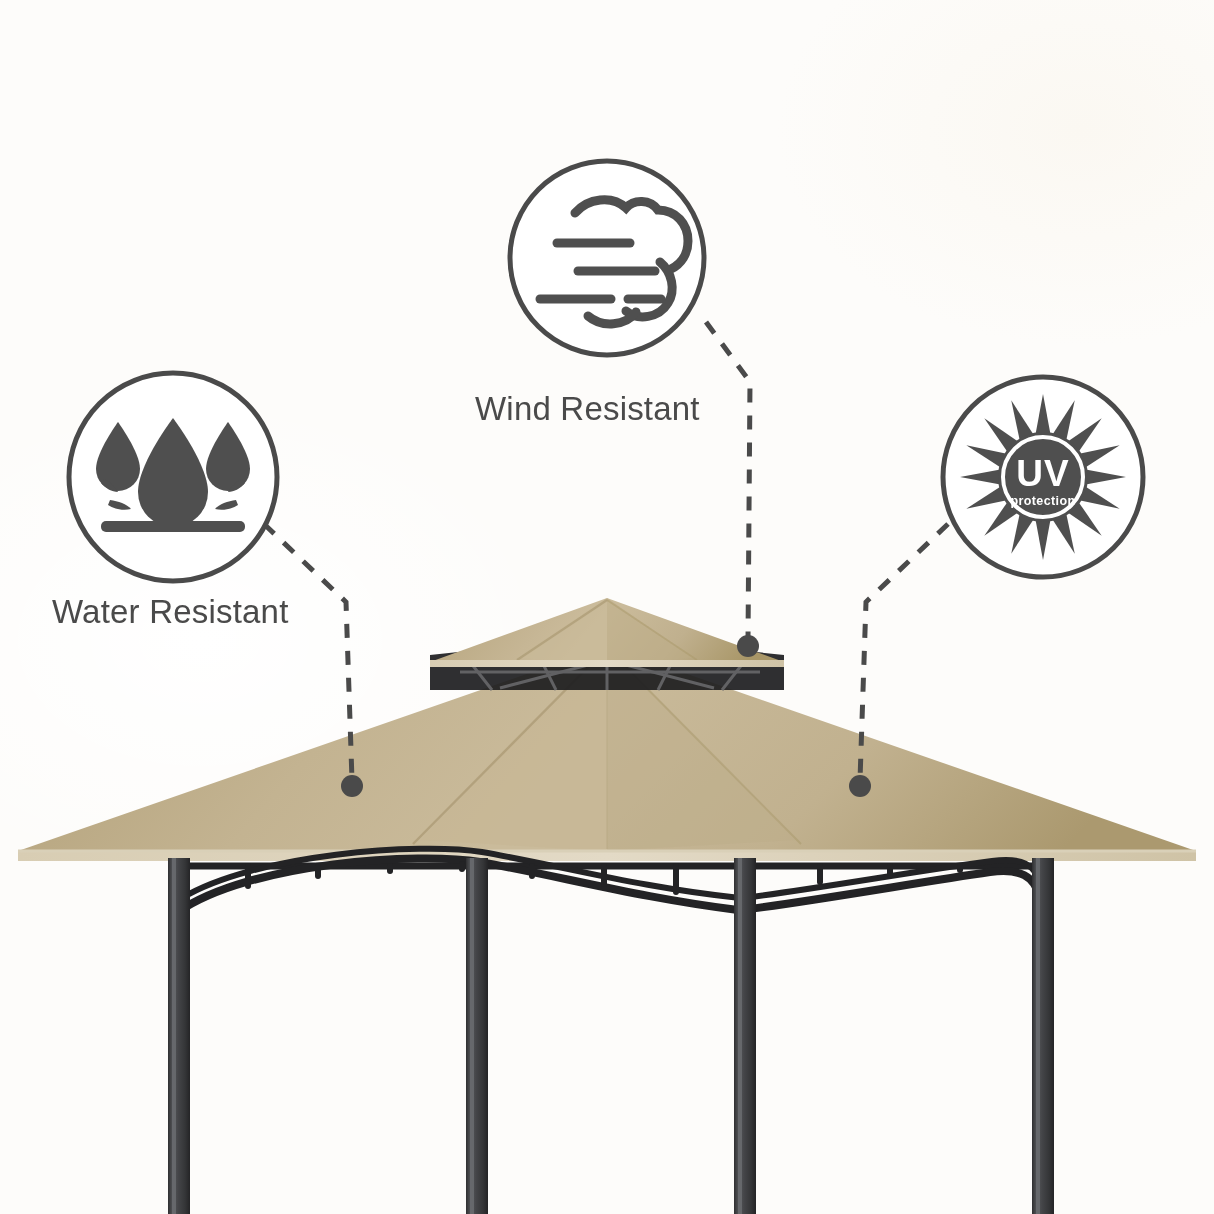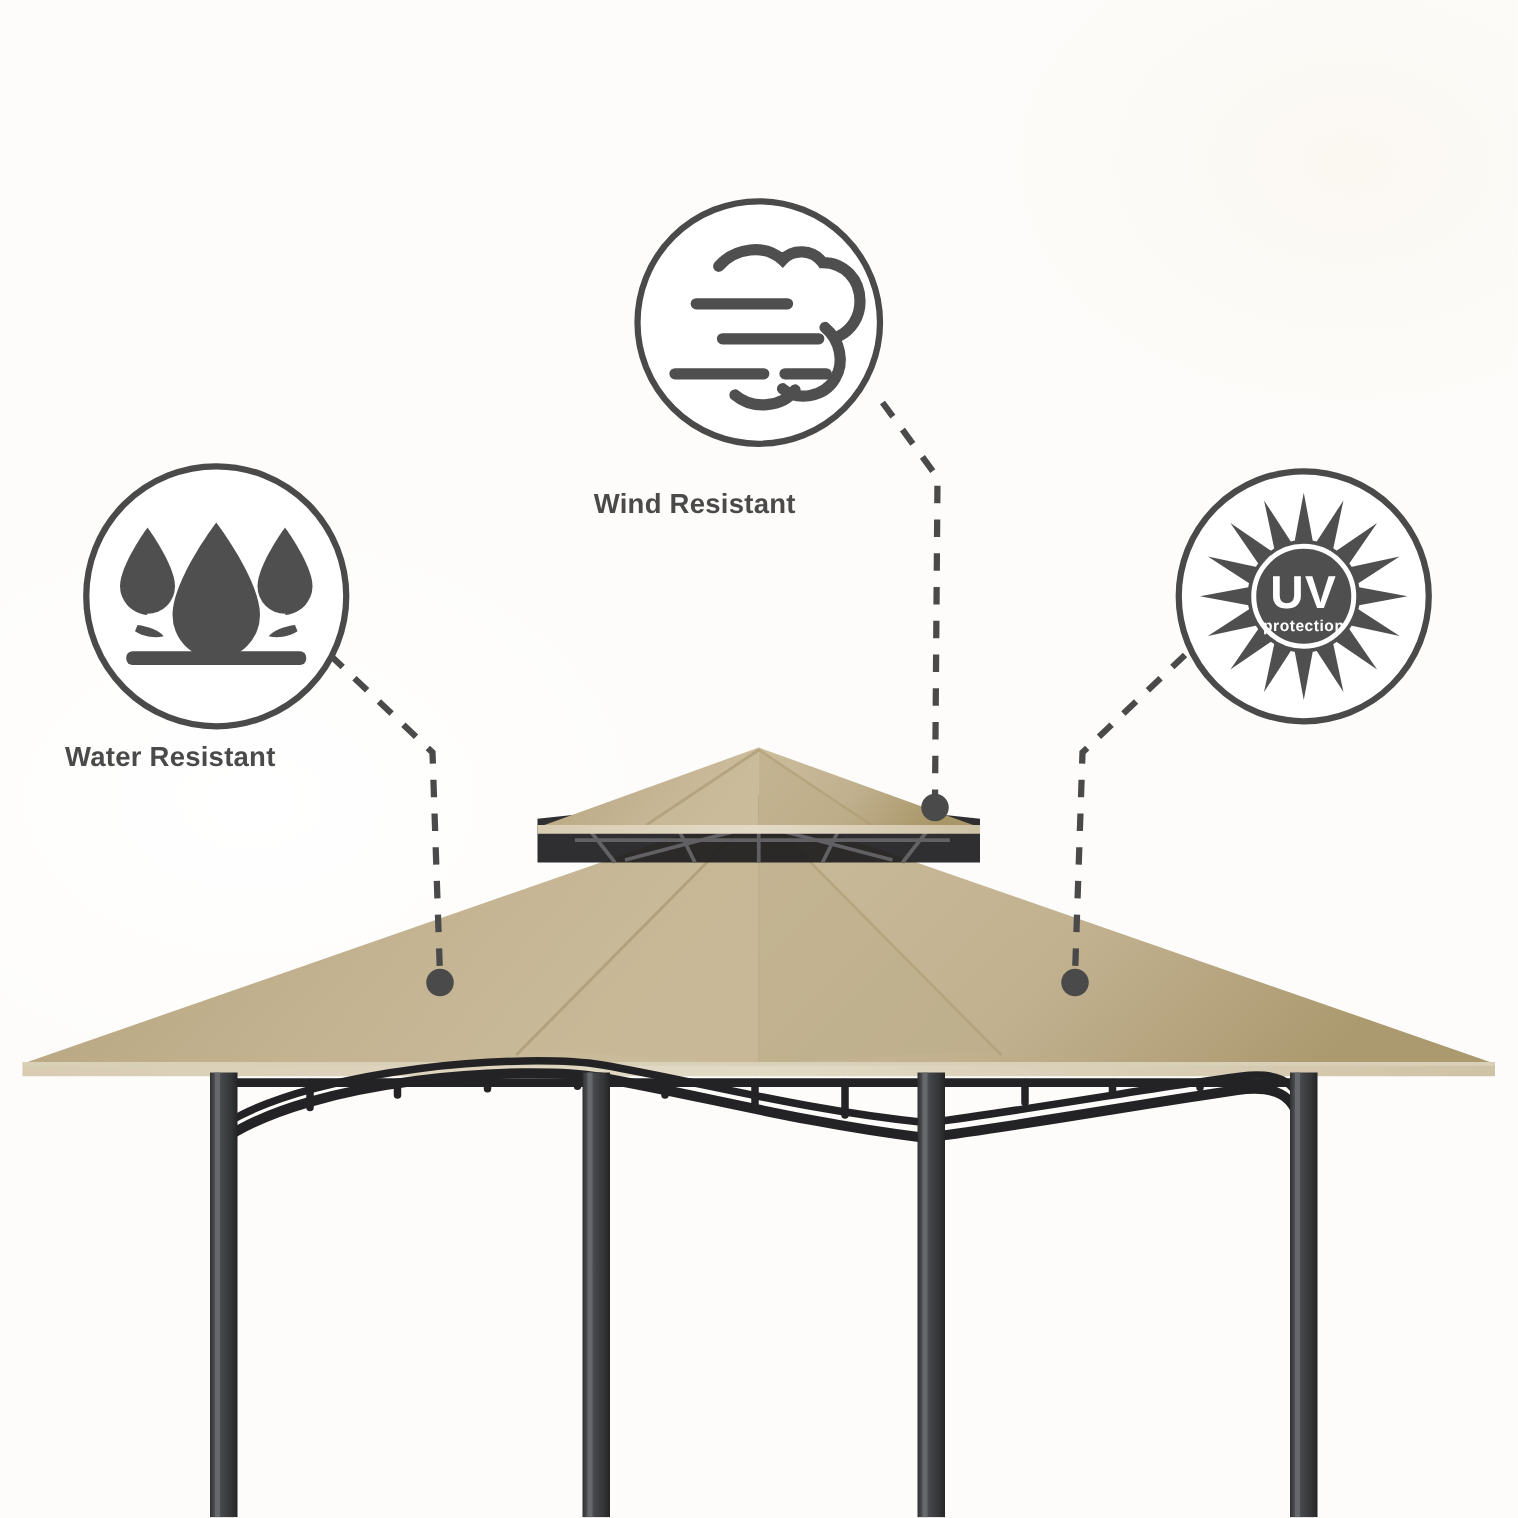--- a/index.html
+++ b/index.html
@@ -25,22 +25,22 @@
   #scene {
     position: absolute;
     inset: 0;
     width: 1214px;
     height: 1214px;
     display: block;
   }
   .feature-label {
     position: absolute;
     color: #4a4a4a;
-    font-size: 22px;
-    font-weight: 700;
+    font-size: 33px;
+    font-weight: 400;
     letter-spacing: 0.2px;
     white-space: nowrap;
     line-height: 1;
   }
   #label-water  { left: 52px;  top: 595px; }
   #label-wind   { left: 475px; top: 392px; }
   #label-sun    { left: 936px; top: 598px; }
 </style>
 </head>
 <body>

